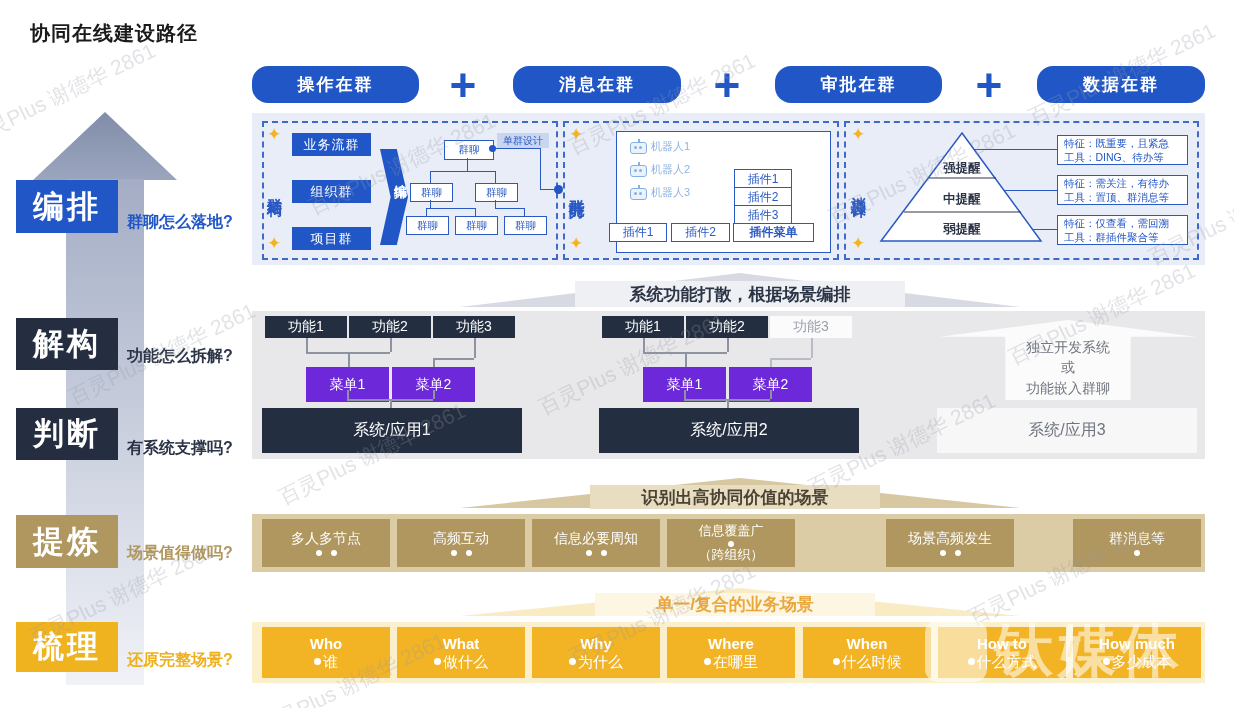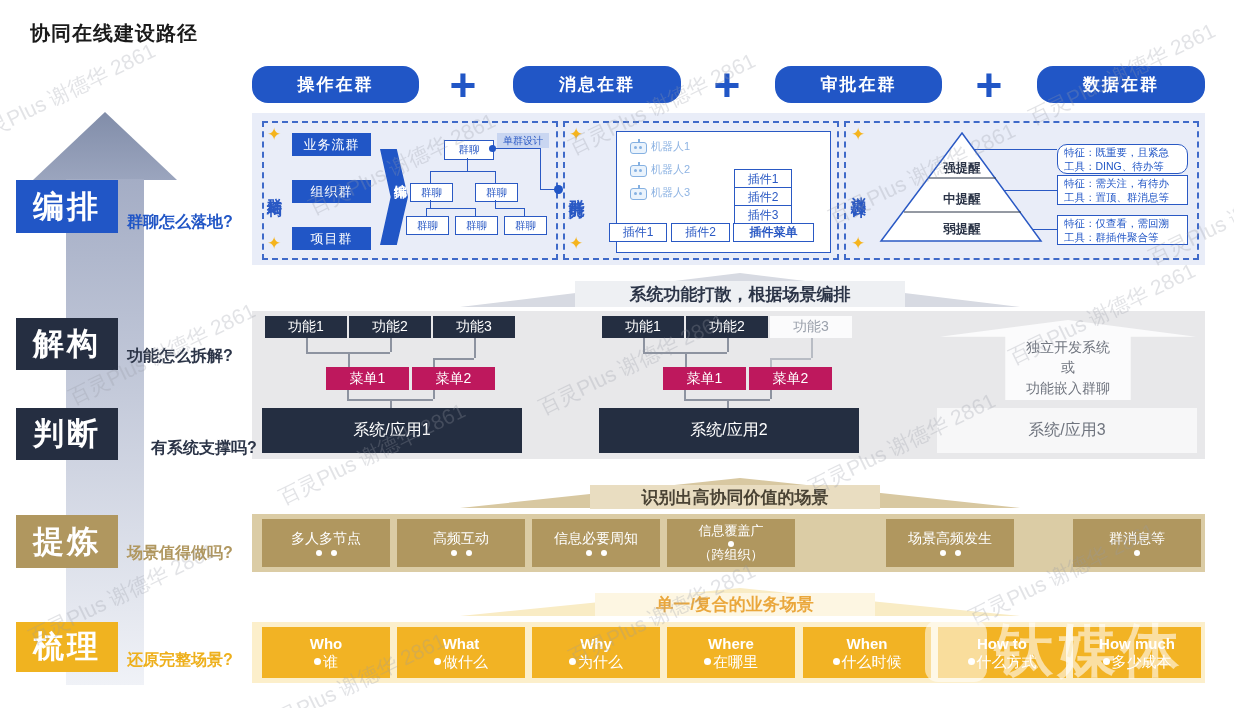--- a/index.html
+++ b/index.html
@@ -75,22 +75,22 @@
   #banner1-tri{left:460px;top:273px;width:560px;height:34px;background:#d7dae2;}
   #banner1-label{left:575px;top:281px;width:330px;height:26px;background:#eef0f3;color:#2b3447;}
   #banner2-tri{left:460px;top:478px;width:560px;height:30px;background:#d8c8a1;}
   #banner2-label{left:590px;top:485px;width:290px;height:24px;background:#e9ddc1;color:#4a4334;}
   #banner3-tri{left:460px;top:588px;width:560px;height:28px;background:#f9ecc5;}
   #banner3-label{left:595px;top:593px;width:280px;height:23px;background:#fdf6e2;color:#eaa73c;}
 
   .func-box{height:22px;background:#242e41;color:#fff;font-size:14px;
     display:flex;align-items:center;justify-content:center;}
   .func-box.muted{background:#fbfbfc;color:#9aa0ab;}
-  .menu-box{height:23px;background:#be185d;color:#fff;font-size:14px;
-    display:flex;align-items:center;justify-content:center;margin-left:20px;}
+  .menu-box{height:35px;background:#6d28d9;color:#fff;font-size:14px;
+    display:flex;align-items:center;justify-content:center;}
   .sys-box{height:45px;background:#242e41;color:#fff;font-size:16px;
     display:flex;align-items:center;justify-content:center;}
 
   #standalone-arrow{left:940px;top:320px;width:256px;height:80px;background:#fbfbfc;
     clip-path:polygon(50% 0,100% 21%,74.5% 21%,74.5% 100%,25.5% 100%,25.5% 21%,0 21%);}
   #standalone-text{left:978px;top:337px;width:180px;color:#70757f;font-size:14px;
     text-align:center;line-height:1.45;}
   #sys3{left:937px;top:408px;width:260px;background:#f7f7f8;color:#70757f;}
 
   .scene-box{top:519px;width:128px;height:48px;background:#b0975f;color:#fff;
@@ -192,21 +192,21 @@
     <div class="hdr-btn" style="position: absolute; left: 775px; width: 167px;">审批在群</div>
     <div class="hdr-btn" style="position: absolute; left: 1037px; width: 168px;">数据在群</div>
     <div class="hdr-plus" style="position: absolute; left: 441px;">+</div>
     <div class="hdr-plus" style="position: absolute; left: 705px;">+</div>
     <div class="hdr-plus" style="position: absolute; left: 967px;">+</div>
     <div class="stage-box" style="position: absolute; top: 180px; height: 53px; background: rgb(33, 86, 198);">编排</div>
     <div class="stage-q" style="position: absolute; top: 212px; color: rgb(33, 86, 198);">群聊怎么落地?</div>
     <div class="stage-box" style="position: absolute; top: 318px; height: 52px; background: rgb(37, 46, 65);">解构</div>
     <div class="stage-q" style="position: absolute; top: 346px; color: rgb(43, 52, 71);">功能怎么拆解?</div>
     <div class="stage-box" style="position: absolute; top: 408px; height: 52px; background: rgb(37, 46, 65);">判断</div>
-    <div class="stage-q" style="position: absolute; top: 438px; color: rgb(43, 52, 71); margin-left: 24px;">有系统支撑吗?</div>
+    <div class="stage-q" style="position: absolute; top: 438px; color: rgb(43, 52, 71);">有系统支撑吗?</div>
     <div class="stage-box" style="position: absolute; top: 515px; height: 53px; background: rgb(176, 151, 95);">提炼</div>
     <div class="stage-q" style="position: absolute; top: 543px; color: rgb(176, 151, 95);">场景值得做吗?</div>
     <div class="stage-box" style="position: absolute; top: 622px; height: 50px; background: rgb(240, 179, 32);">梳理</div>
     <div class="stage-q" style="position: absolute; top: 650px; color: rgb(238, 176, 28);">还原完整场景?</div>
     <div class="gs-item" style="position: absolute; top: 133px;">业务流群</div>
     <div class="gs-item" style="position: absolute; top: 180px;">组织群</div>
     <div class="gs-item" style="position: absolute; top: 227px;">项目群</div>
     <div class="tnode" style="position: absolute; left: 444px; top: 140px; width: 48px; height: 18px;">群聊</div>
     <div class="tnode" style="position: absolute; left: 410px; top: 183px; width: 41px; height: 17px;">群聊</div>
     <div class="tnode" style="position: absolute; left: 475px; top: 183px; width: 41px; height: 17px;">群聊</div>
@@ -255,21 +255,21 @@
         <span class="eye" style="left:9px;"></span>
       </span>
       <span class="robot-label">机器人3</span>
     </div>
     <div class="plug" style="position: absolute; left: 734px; top: 169px; width: 56px; height: 18px;">插件1</div>
     <div class="plug" style="position: absolute; left: 734px; top: 187px; width: 56px; height: 18px;">插件2</div>
     <div class="plug" style="position: absolute; left: 734px; top: 205px; width: 56px; height: 18px;">插件3</div>
     <div class="plug" style="position: absolute; left: 609px; top: 223px; width: 56px; height: 17px;">插件1</div>
     <div class="plug" style="position: absolute; left: 671px; top: 223px; width: 57px; height: 17px;">插件2</div>
     <div class="plug" style="position: absolute; left: 733px; top: 223px; width: 79px; height: 17px; font-weight: bold;">插件菜单</div>
-    <div class="feature-box" style="position: absolute; top: 144px; border-radius: 10px;">
+    <div class="feature-box" style="position: absolute; top: 135px;">
       <span>特征：既重要，且紧急</span>
       <span>工具：DING、待办等</span>
     </div>
     <div class="feature-box" style="position: absolute; top: 175px;">
       <span>特征：需关注，有待办</span>
       <span>工具：置顶、群消息等</span>
     </div>
     <div class="feature-box" style="position: absolute; top: 215px;">
       <span>特征：仅查看，需回溯</span>
       <span>工具：群插件聚合等</span>

